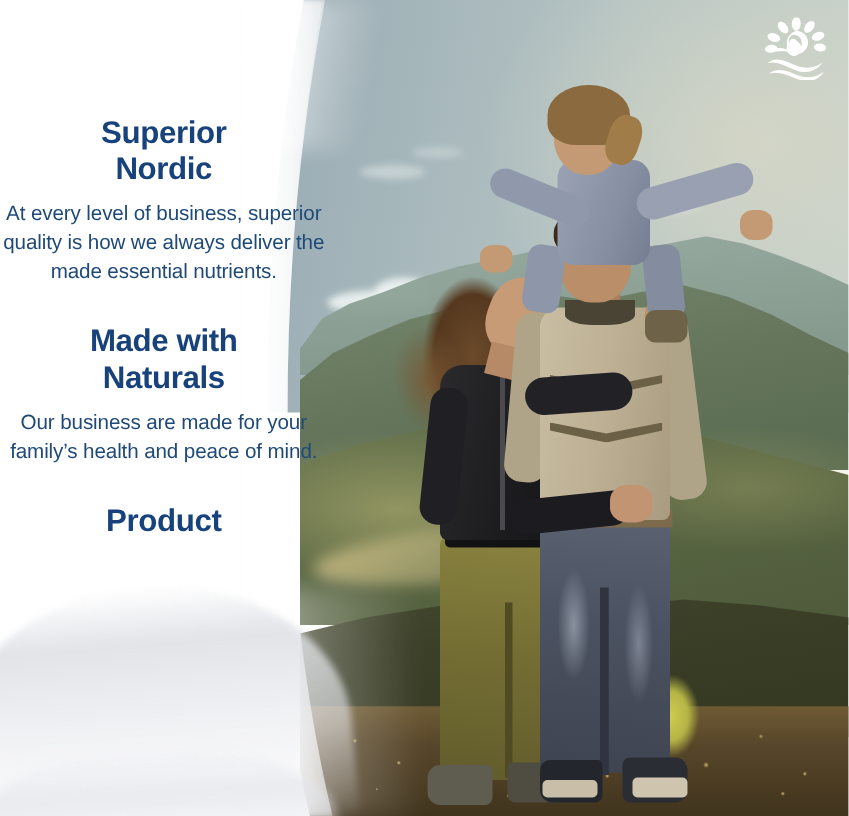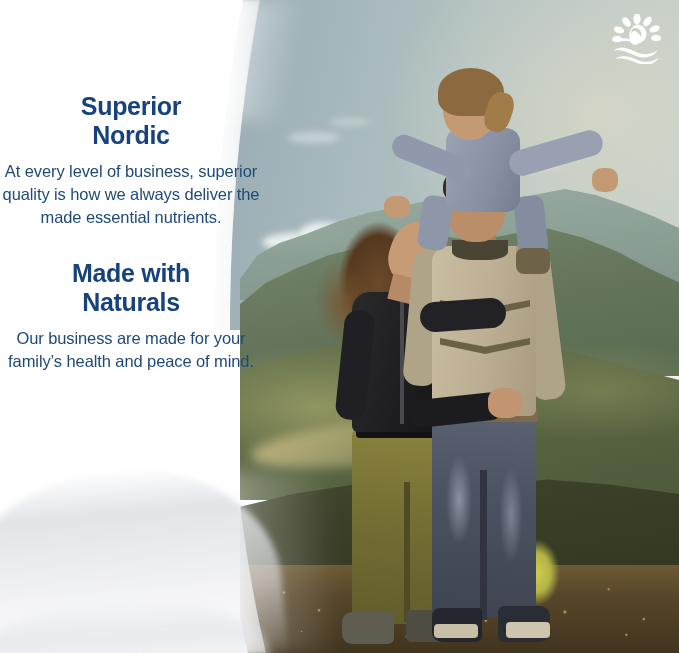--- a/index.html
+++ b/index.html
@@ -316,21 +316,21 @@
     <div class="blk b2">
       <h2>
         <span>Made with</span><br>
         <span>Naturals</span>
       </h2>
       <p>Our business are made for your family’s health and peace of mind.</p>
     </div>
 
     <div class="blk b3">
       <h2>
-        <br>
+        <span>Product</span><br>
       </h2>
     </div>
 
   </div>
 
   <div class="logo">
     <svg viewBox="0 0 56 50" width="56" height="50" fill="#ffffff">
 
       <ellipse cx="28" cy="5" rx="3.6" ry="5.6" transform="rotate(2 28 5)"></ellipse>
       <ellipse cx="38.5" cy="7.5" rx="3.4" ry="5.4" transform="rotate(38 38.5 7.5)"></ellipse>

